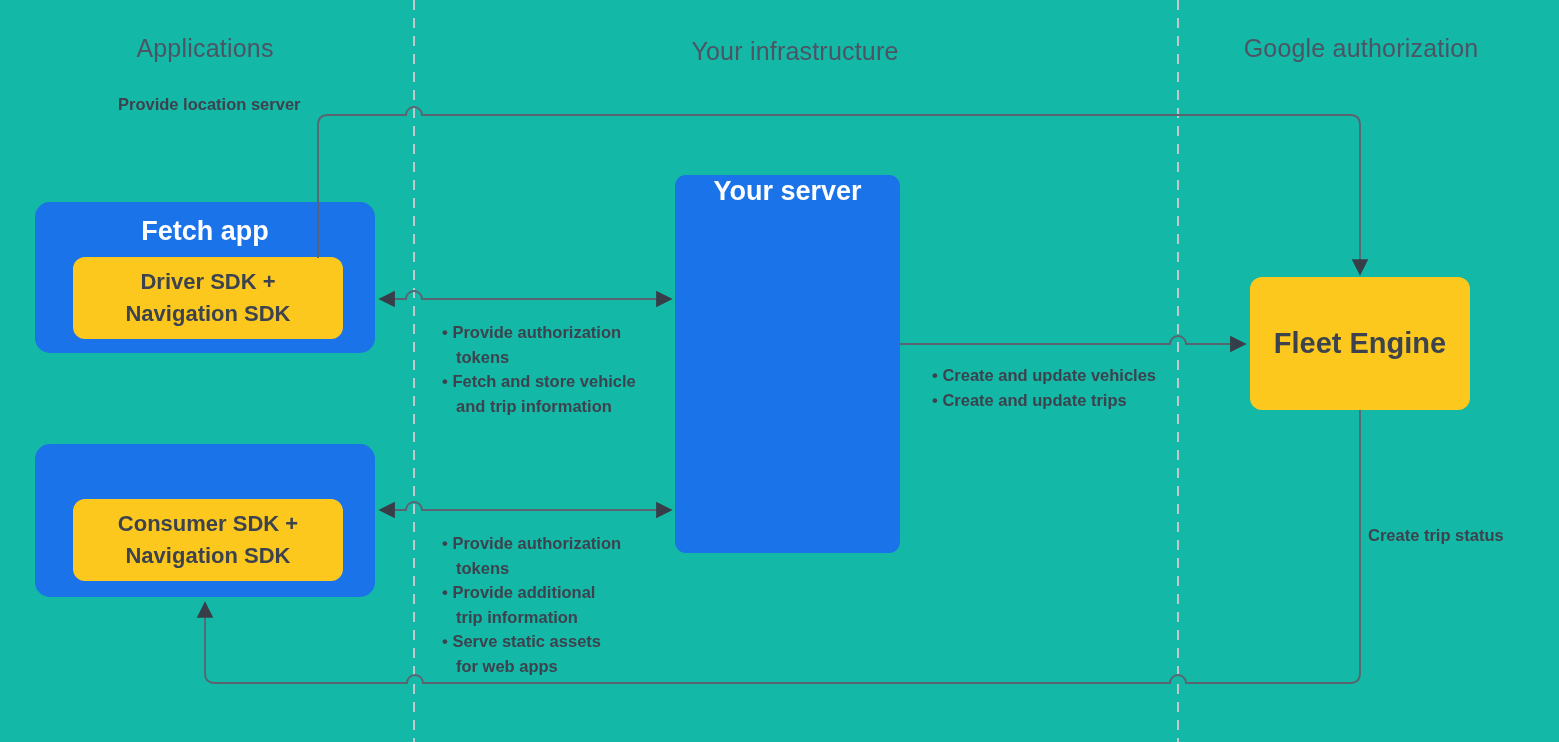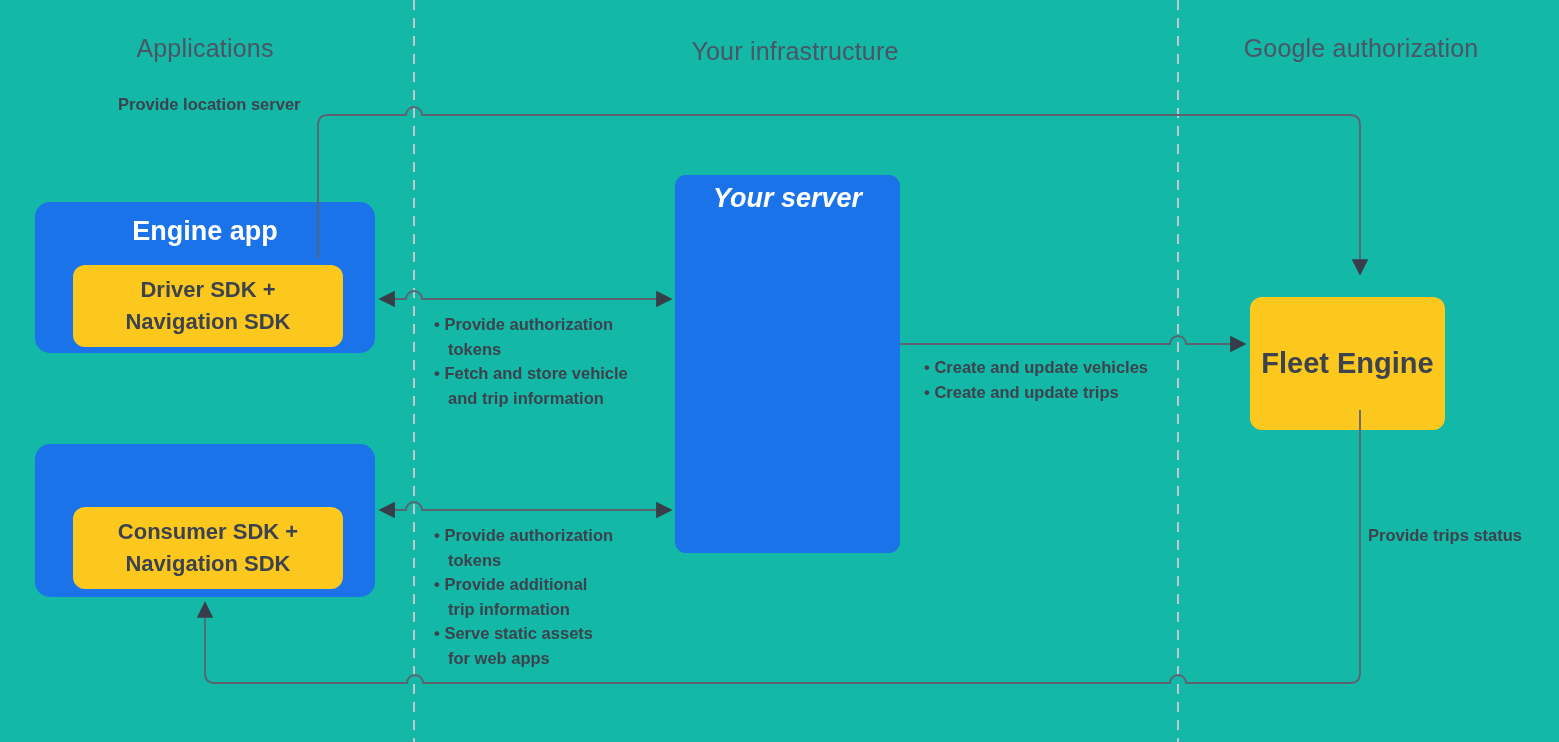--- a/index.html
+++ b/index.html
@@ -39,35 +39,35 @@
   }
   #node-driver{top:202px;height:151px;}
   #node-consumer{top:444px;height:153px;}
   .app-title{
     color:var(--white_text);font-size:27px;font-weight:700;text-align:center;
     padding-top:13px;line-height:32px;
   }
   .sdk-box{
     position:absolute;left:38px;top:55px;width:270px;height:82px;background:var(--yellow);
     border-radius:12px;display:flex;flex-direction:column;align-items:center;justify-content:center;
-    color:var(--text_dark);font-size:22px;font-weight:700;line-height:32px;text-align:center;margin-top:8px;
+    color:var(--text_dark);font-size:22px;font-weight:700;line-height:32px;text-align:center;
   }
   #node-server{
     position:absolute;left:675px;top:175px;width:225px;height:378px;
     background:var(--blue);border-radius:11px;
   }
-  #node-server .app-title{padding-top:7px;font-style:italic;}
+  #node-server .app-title{padding-top:0;}
   #node-fleet{
-    position:absolute;left:1250px;top:277px;width:195px;height:133px;background:var(--yellow);
+    position:absolute;left:1250px;top:277px;width:220px;height:133px;background:var(--yellow);
     border-radius:12px;display:flex;align-items:center;justify-content:center;
-    color:var(--text_dark);font-size:29px;font-weight:700;margin-top:20px;
+    color:var(--text_dark);font-size:29px;font-weight:700;
   }
   
   .edge-list{
-    position:absolute;margin:6px;padding:0;list-style:none;
+    position:absolute;margin:14px;padding:0;list-style:none;
     font-size:16.5px;font-weight:700;color:var(--text_dark);line-height:24.5px;
   }
   .edge-list li{padding-left:14px;text-indent:-14px;}
   .edge-list li::before{content:"\2022\00a0";}
   #list-driver-server{left:428px;top:306px;width:208px;}
   #list-consumer-server{left:428px;top:517px;width:184px;}
   #list-server-fleet{left:918px;top:349px;width:244px;}
   
   #connectors{position:absolute;left:0;top:0;pointer-events:none;}
   #connectors .connector{fill:none;stroke:var(--line);stroke-width:1.8px;}
@@ -79,21 +79,21 @@
 <div class="canvas">
 
   <div class="divider" id="divider-left"></div>
   <div class="divider" id="divider-right"></div>
 
   <div class="col-header" id="hdr-apps">Applications</div>
   <div class="col-header" id="hdr-yours">Your infrastructure</div>
   <div class="col-header" id="hdr-google">Google authorization</div>
 
   <div class="app-node" id="node-driver">
-    <div class="app-title">Engine app</div>
+    <div class="app-title">Fetch app</div>
     <div class="sdk-box">
       <span>Driver SDK +</span>
       <span>Navigation SDK</span>
     </div>
   </div>
 
   <div class="app-node" id="node-consumer">
     <div class="sdk-box">
       <span>Consumer SDK +</span>
       <span>Navigation SDK</span>
@@ -120,21 +120,21 @@
     <path class="connector" d="M 380 299 L 406 299 A 8 8 0 0 1 422 299 L 671 299" marker-start="url(#ah-marker)" marker-end="url(#ah-marker)"></path>
 
     <path class="connector" d="M 380 510 L 406 510 A 8 8 0 0 1 422 510 L 671 510" marker-start="url(#ah-marker)" marker-end="url(#ah-marker)"></path>
 
     <path class="connector" d="M 900 344 L 1170 344 A 8 8 0 0 1 1186 344 L 1245 344" marker-end="url(#ah-marker)"></path>
 
     <path class="connector" d="M 1360 410 L 1360 673 Q 1360 683 1350 683 L 1186 683 A 8 8 0 0 0 1170 683 L 423 683 A 8 8 0 0 0 407 683 L 215 683 Q 205 683 205 673 L 205 603" marker-end="url(#ah-marker)"></path>
   </svg>
 
   <div class="edge-label" id="lbl-location">Provide location server</div>
-  <div class="edge-label" id="lbl-tripstatus">Provide trips status</div>
+  <div class="edge-label" id="lbl-tripstatus">Create trip status</div>
 
   <ul class="edge-list" id="list-driver-server">
     <li>Provide authorization tokens</li>
     <li>Fetch and store vehicle and trip information</li>
   </ul>
 
   <ul class="edge-list" id="list-consumer-server">
     <li>Provide authorization tokens</li>
     <li>Provide additional trip information</li>
     <li>Serve static assets for web apps</li>

